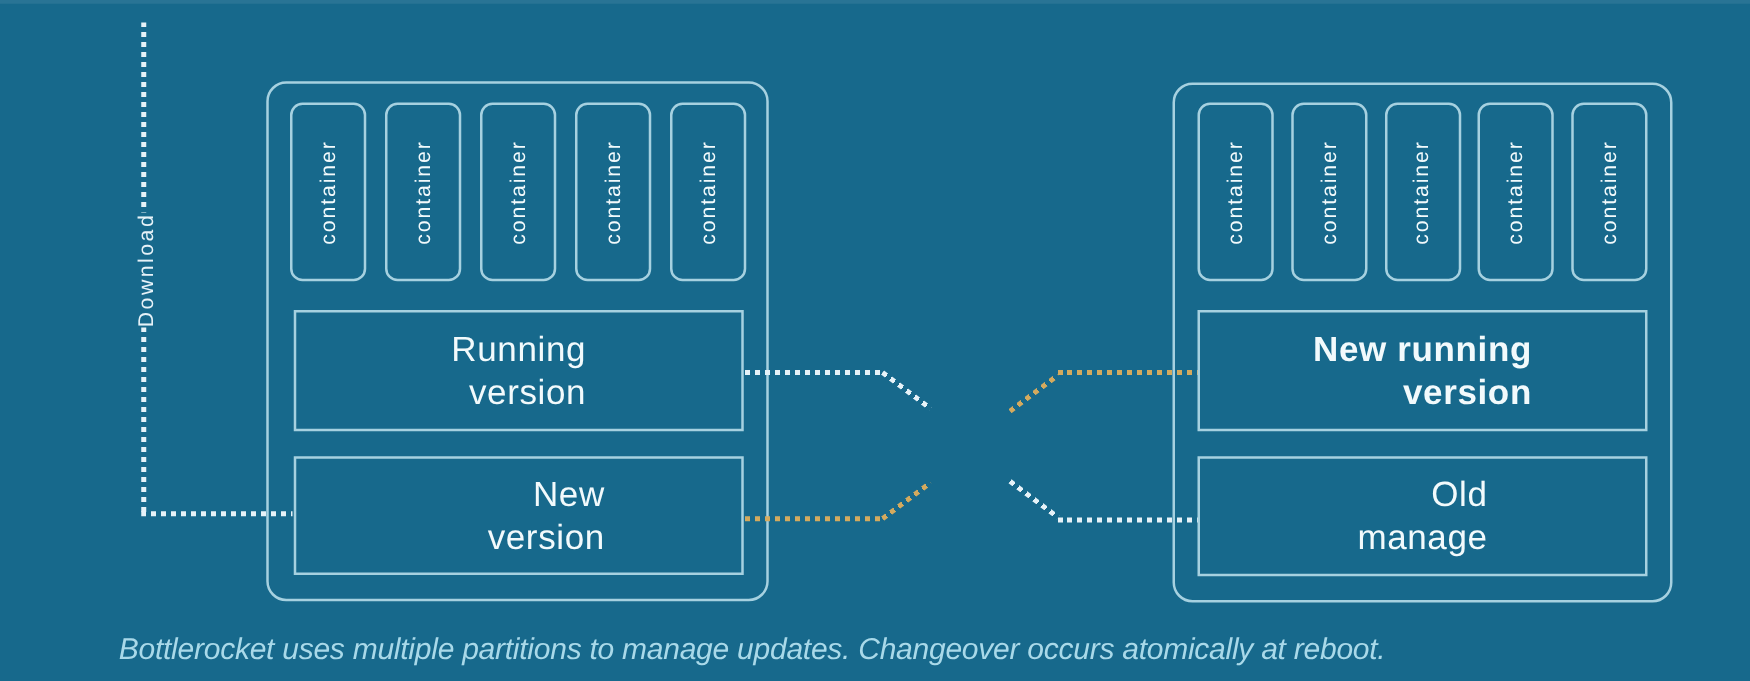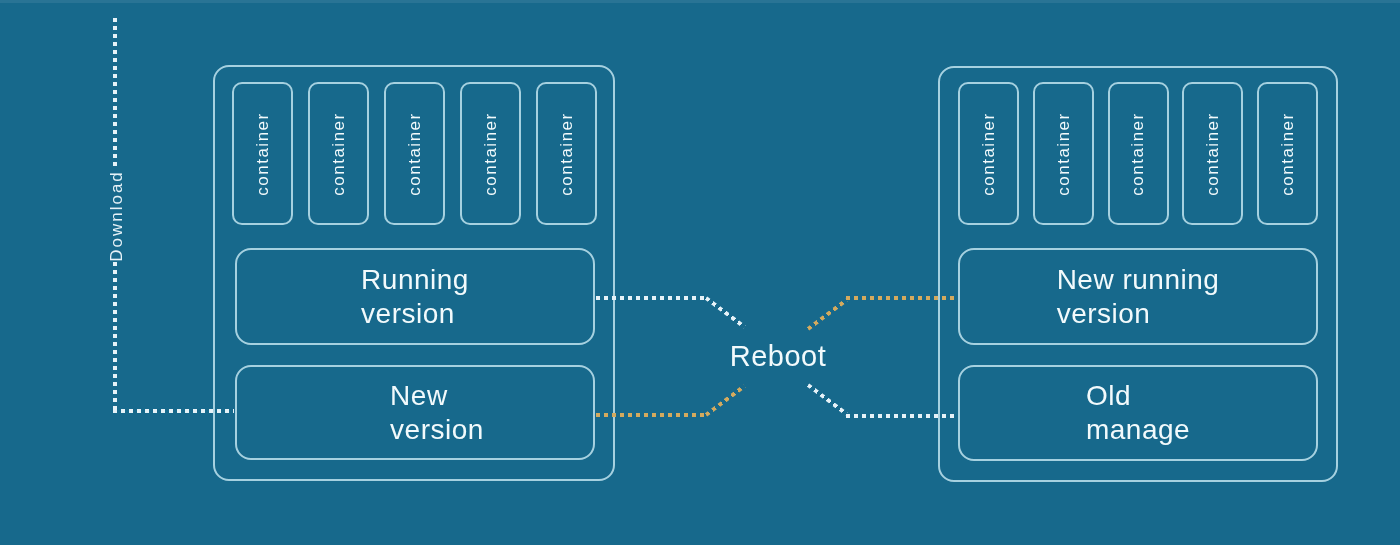--- a/index.html
+++ b/index.html
@@ -66,35 +66,35 @@
     font-size: 17px;
     font-weight: 500;
     letter-spacing: 1.5px;
   }
 
   
   .partition {
     position: absolute;
     width: 360px;
     border: 2.5px solid var(--border);
-    border-radius: 16px;
+    border-radius: 0;
     display: flex;
     align-items: center;
     justify-content: center;
-    text-align: left;
+    text-align: right;
     color: var(--text);
     font-size: 28px;
     font-weight: 500;
     line-height: 34px;
     letter-spacing: 0.5px;
     white-space: pre-line;
   }
   .partition.run    { left: 235px; top: 248px; height: 97px; }
   .partition.new    { left: 235px; top: 365px; height: 95px; padding-left: 44px; }
-  .partition.newrun { left: 958px; top: 248px; height: 97px; }
+  .partition.newrun { left: 958px; top: 248px; height: 97px; font-weight: bold; }
   .partition.old    { left: 958px; top: 365px; height: 96px; }
 
   
   .dots-h, .dots-d {
     position: absolute;
     height: 4px;
   }
   .dots-v {
     position: absolute;
     width: 4px;
@@ -203,21 +203,20 @@
   <div class="dots-h white w-h1"></div>
   <div class="dots-d white down w-d1"></div>
   <div class="dots-d white down w-d2"></div>
   <div class="dots-h white w-h2"></div>
 
   <div class="dots-h orange o-h1"></div>
   <div class="dots-d orange up o-d1"></div>
   <div class="dots-d orange up o-d2"></div>
   <div class="dots-h orange o-h2"></div>
 
-  <div class="reboot-label">Reboot</div>
 
   <div class="host right"></div>
   <div class="container-row right">
     <div class="container-box">
         <span>container</span>
       </div>
     <div class="container-box">
         <span>container</span>
       </div>
     <div class="container-box">
@@ -228,14 +227,15 @@
       </div>
     <div class="container-box">
         <span>container</span>
       </div>
   </div>
   <div class="partition newrun">New running
 version</div>
   <div class="partition old">Old
 manage</div>
 
+  <div class="caption">Bottlerocket uses multiple partitions to manage updates. Changeover occurs atomically at reboot.</div>
 
 </div>
 
 </body></html>

